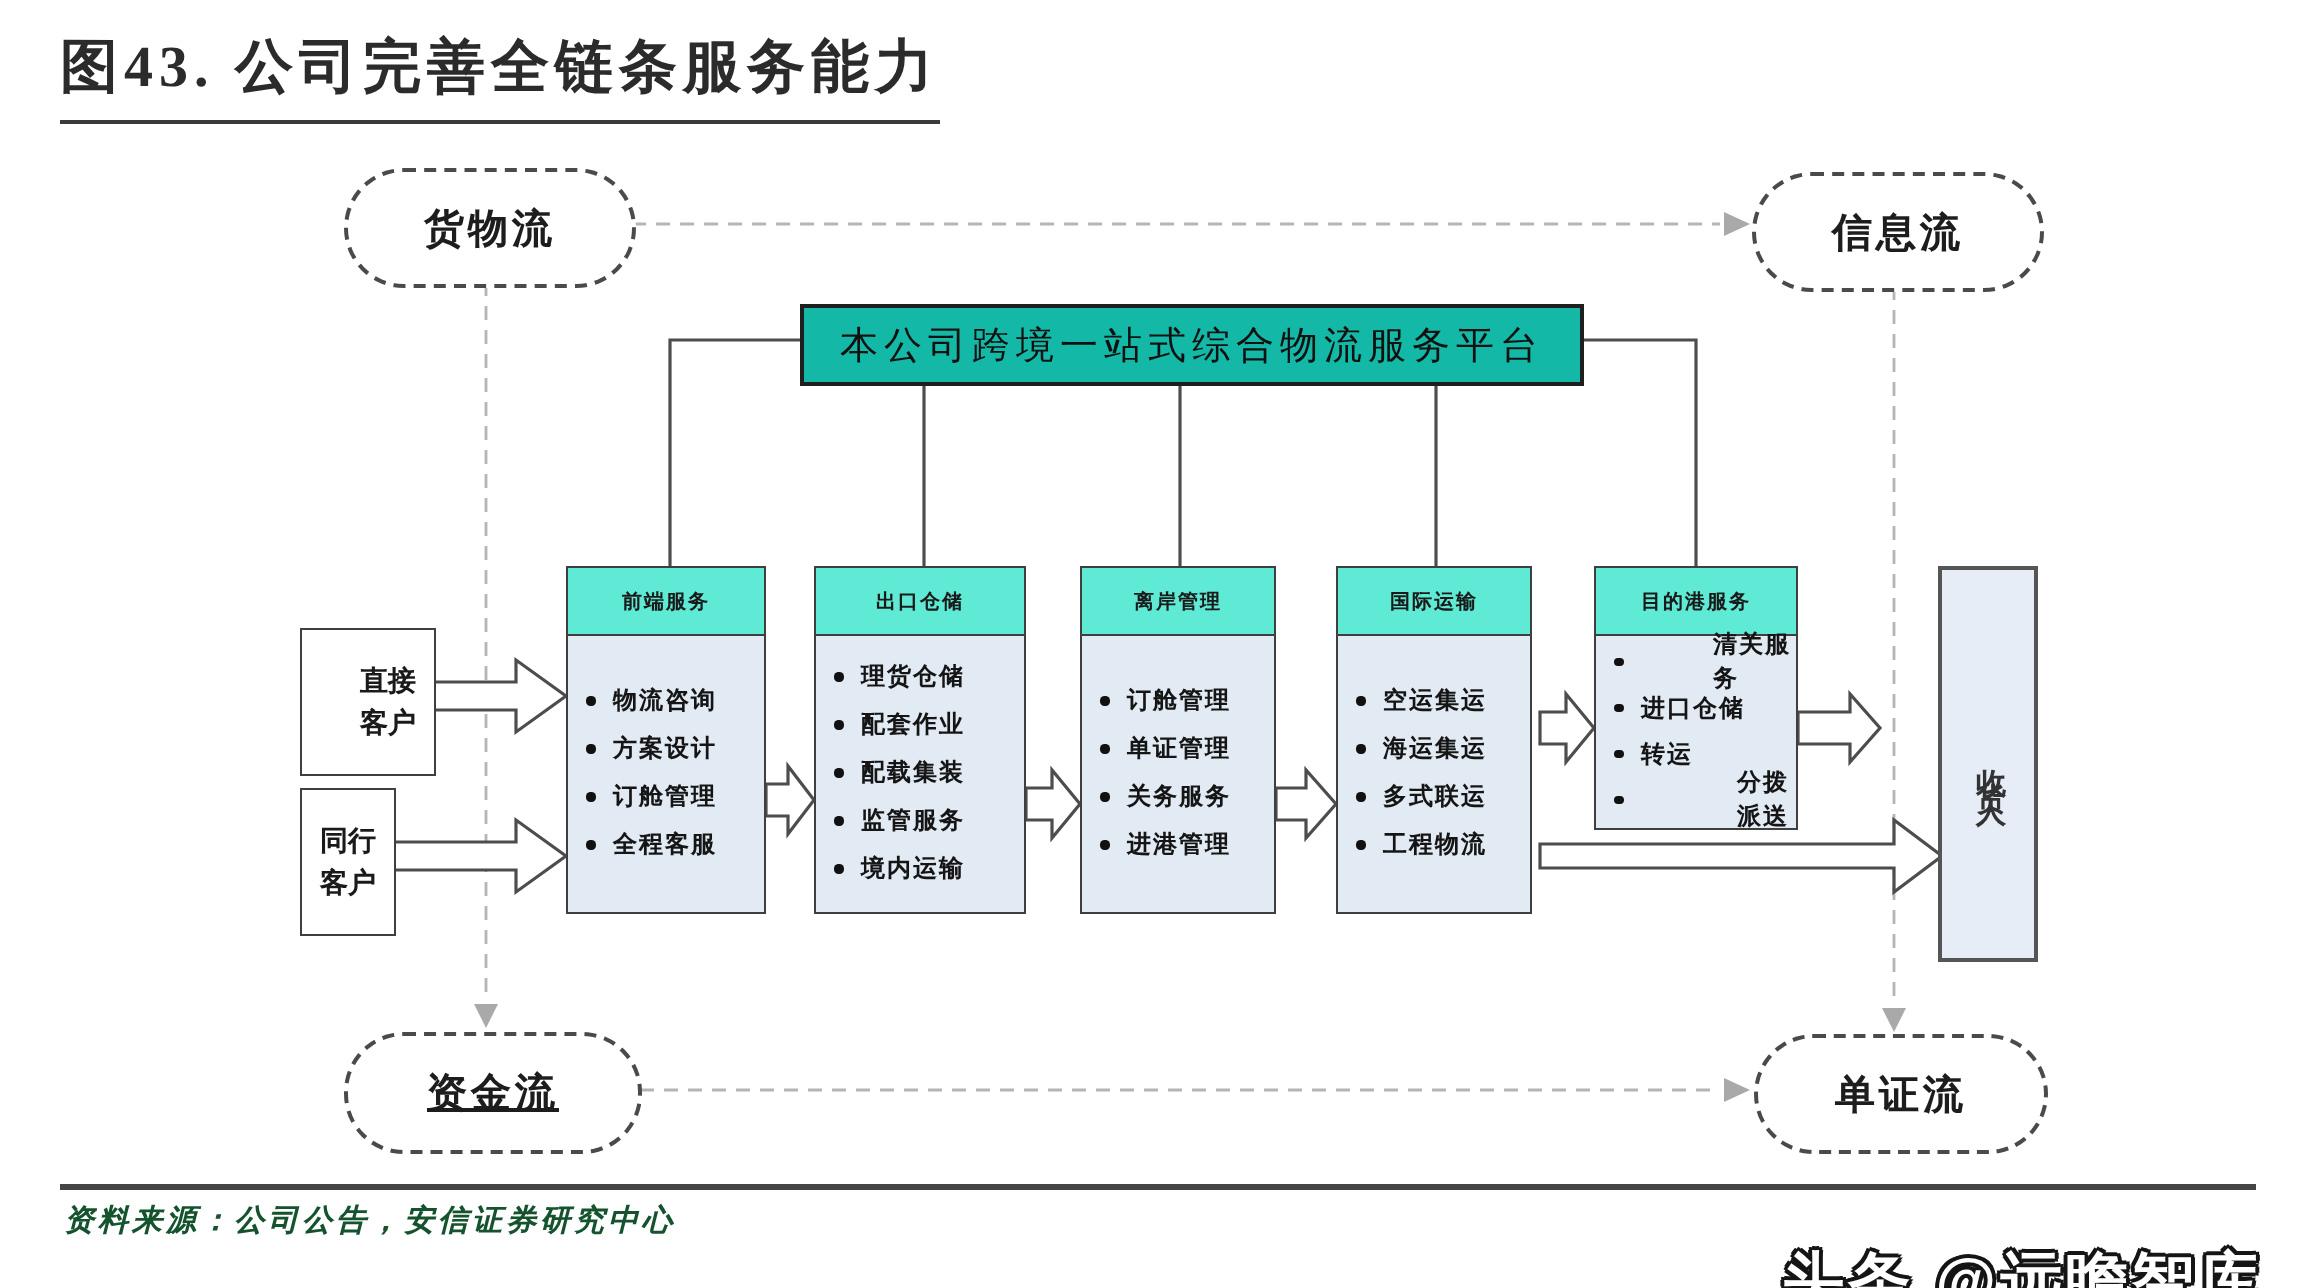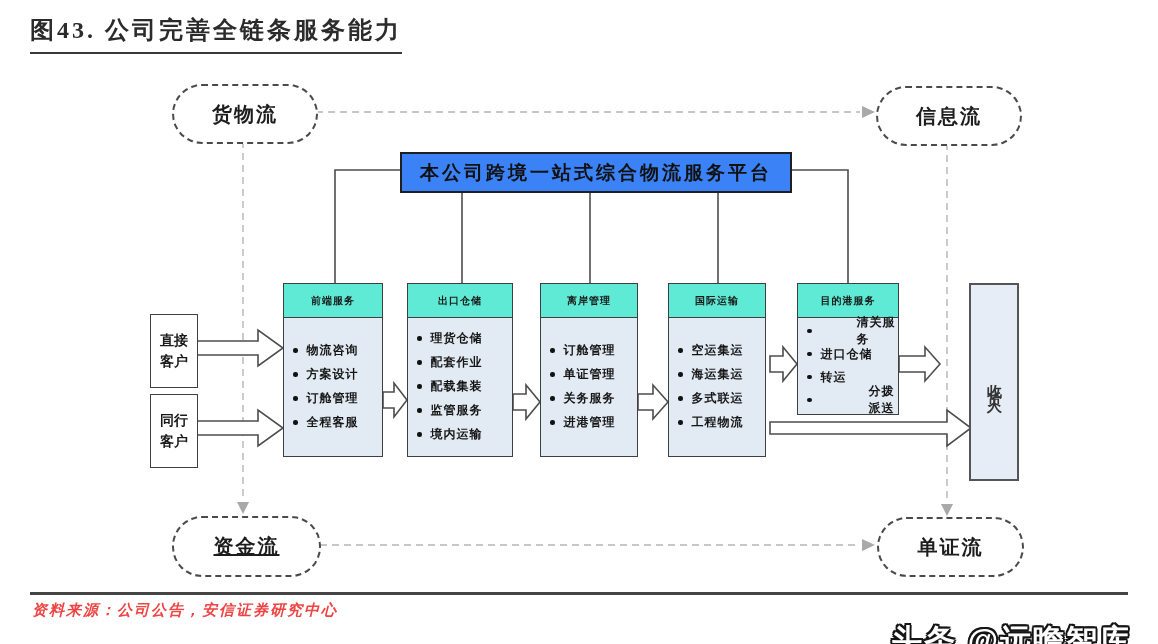--- a/index.html
+++ b/index.html
@@ -1,35 +1,35 @@
 <!DOCTYPE html>
 <html><head>
 <meta charset="utf-8">
 <style>
   html,body{margin:0;padding:0;background:#fff;}
   #page{position:relative;width:1158px;height:644px;background:#ffffff;overflow:hidden;
         font-family:"Liberation Sans",sans-serif;color:#111;}
 
   
   .fig-title{position:absolute;left:30px;top:14px;font-family:"Liberation Serif",serif;
-             font-size:24px;font-weight:700;letter-spacing:3px;color:#2b2b2b;
+             font-size:29px;font-weight:700;letter-spacing:3px;color:#2b2b2b;
              padding-bottom:6px;border-bottom:2.5px solid #3a3a3a;}
 
   
   svg.layer{position:absolute;left:0;top:0;z-index:1;}
 
   
   .stadium{position:absolute;z-index:2;border:2px dashed #4a4a4a;border-radius:30px;
            background:#fff;display:flex;align-items:center;justify-content:center;
            font-size:20px;font-weight:700;letter-spacing:2px;color:#1d1d1d;}
 
   
   .platform{position:absolute;z-index:2;left:400px;top:152px;width:388px;height:37px;
-            background:#3b82f6;border:2px solid #1f1f1f;display:flex;align-items:center;
-            justify-content:center;font-size:19px;font-weight:700;letter-spacing:3px;color:#111;}
+            background:#14b8a6;border:2px solid #1f1f1f;display:flex;align-items:center;
+            justify-content:center;font-size:19px;font-weight:400;letter-spacing:3px;color:#111;}
 
   
   .svc{position:absolute;z-index:2;top:283px;}
   .svc-head{background:#5eead4;border:1.5px solid #3f3f3f;height:33px;display:flex;
             align-items:center;justify-content:center;font-size:10px;font-weight:700;
             letter-spacing:1px;color:#1a1a1a;}
   .svc-body{background:#e2eaf4;border:1.5px solid #3f3f3f;margin-top:-1.5px;
             display:flex;flex-direction:column;justify-content:center;}
   .svc-body ul{list-style:none;margin:0;padding:0 0 0 9px;}
   .svc-body li{display:flex;align-items:center;height:24px;font-size:12px;font-weight:700;
@@ -43,21 +43,21 @@
           white-space:pre-line;color:#1a1a1a;}
   .receiver{position:absolute;z-index:2;left:969px;top:283px;width:46px;height:194px;
             background:#e7edf6;border:2px solid #555;display:flex;align-items:center;
             justify-content:center;}
   .receiver span{writing-mode:vertical-rl;font-size:15px;font-weight:700;
                  letter-spacing:7px;color:#333;}
 
   
   .foot-rule{position:absolute;left:30px;top:592px;width:1098px;height:2.5px;background:#454545;}
   .source{position:absolute;left:32px;top:601px;font-family:"Liberation Serif",serif;
-          font-style:italic;font-size:15px;font-weight:700;letter-spacing:2px;color:#ef4444;}
+          font-style:italic;font-size:15px;font-weight:700;letter-spacing:2px;color:#14532d;}
   .watermark{position:absolute;right:26px;top:596px;font-size:31px;font-weight:800;
              letter-spacing:2px;color:#fff;
              text-shadow:2px 0 0 #151515,-2px 0 0 #151515,0 2px 0 #151515,0 -2px 0 #151515,
                          1.6px 1.6px 0 #151515,-1.6px -1.6px 0 #151515,
                          1.6px -1.6px 0 #151515,-1.6px 1.6px 0 #151515;margin-top:24px;}
 </style>
 </head>
 <body>
 
 <div id="page">
@@ -223,21 +223,21 @@
             <span>转运</span>
           </li>
         <li style="height:23px;gap:48px;">
             <span class="dot"></span>
             <span>分拨派送</span>
           </li>
       </ul>
     </div>
   </div>
 
-  <div class="client" style="top:314px;">直接
+  <div class="client" style="top:314px;padding-left:20px;">直接
 客户</div>
   <div class="client" style="top:394px;">同行
 客户</div>
 
   <div class="receiver">
     <span>收货人</span>
   </div>
 
   <div class="foot-rule"></div>
   <div class="source">资料来源：公司公告，安信证券研究中心</div>

